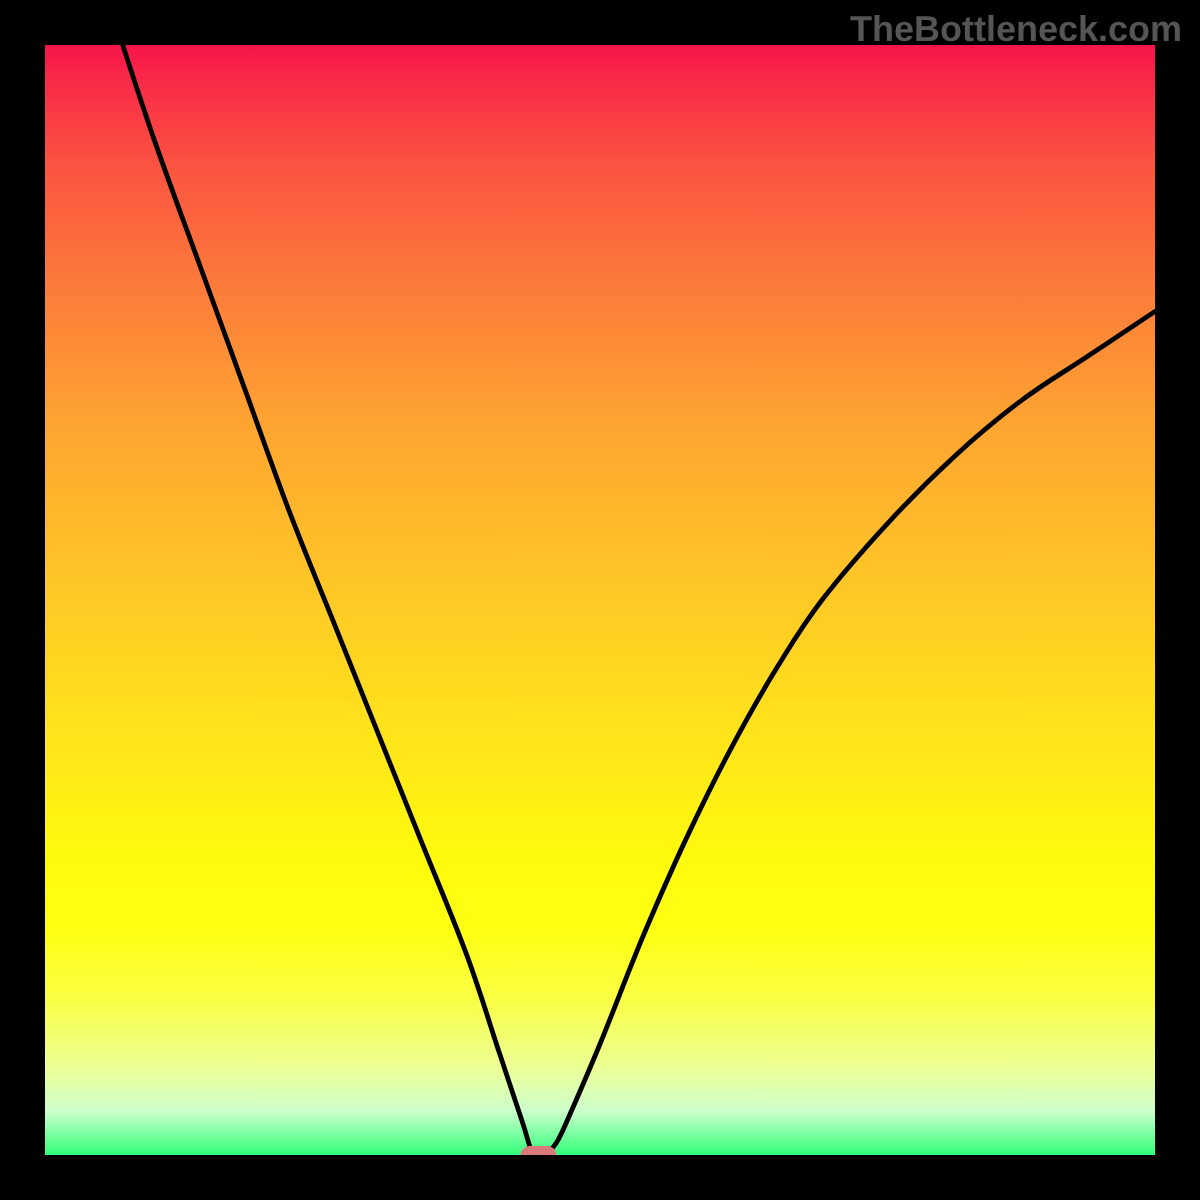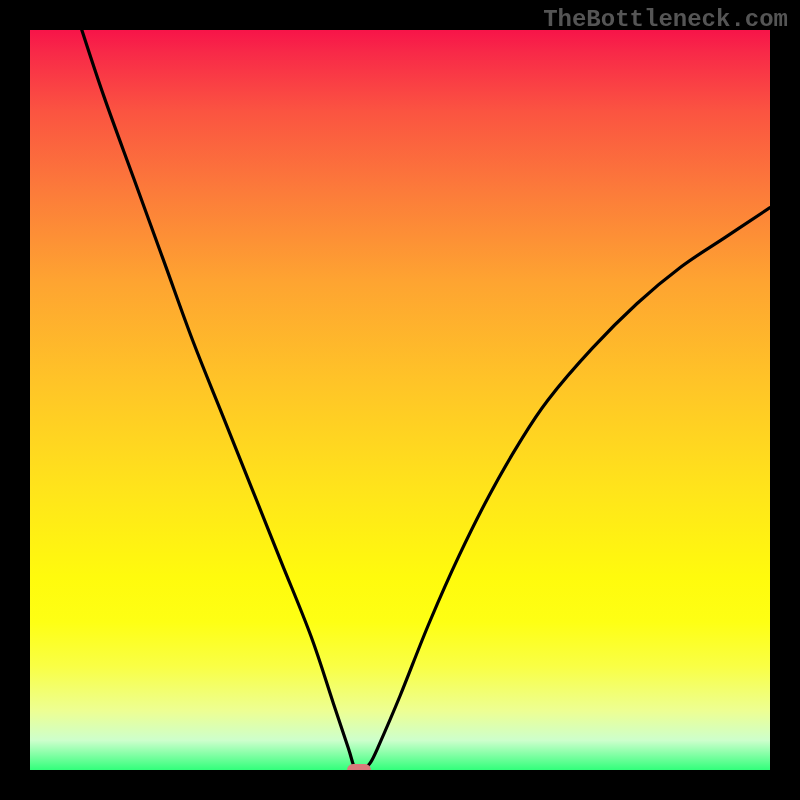--- a/index.html
+++ b/index.html
@@ -71,21 +71,21 @@
     position: absolute;
     z-index: 12;
     border-radius: 8px;
     background: #d97a7b;
   }
 </style>
 </head>
 <body>
 
 <div class="frame">
-  <div class="watermark" style="color: rgb(85, 85, 85); font-family: Liberation Mono, monospace;">TheBottleneck.com</div>
+  <div class="watermark" style="color: rgb(85, 85, 85);">TheBottleneck.com</div>
 
   <div class="plot-area">
     <div class="gradient"></div>
 
     <svg class="curve-svg" viewBox="0 0 740 740" preserveAspectRatio="none">
       <path fill="none" stroke="#000000" stroke-width="3.2" stroke-linecap="round" d="M 51.8 0.0 C 55.8 12.0, 64.7 40.0, 74.0 66.6 C 83.3 93.2, 92.9 118.7, 103.6 148.0 C 114.3 177.3, 122.5 200.1, 133.2 229.4 C 143.9 258.7, 152.1 282.8, 162.8 310.8 C 173.5 338.8, 181.7 358.2, 192.4 384.8 C 203.1 411.4, 211.3 432.2, 222.0 458.8 C 232.7 485.4, 240.9 506.2, 251.6 532.8 C 262.3 559.4, 271.9 581.5, 281.2 606.8 C 290.5 632.1, 296.7 653.4, 303.4 673.4 C 310.1 693.4, 314.2 705.8, 318.2 717.8 C 322.2 729.8, 322.9 736.0, 325.6 740.0 C 328.3 744.0, 330.3 741.3, 333.0 740.0 C 335.7 738.7, 337.7 736.6, 340.4 732.6 C 343.1 728.6, 342.5 729.8, 347.8 717.8 C 353.1 705.8, 360.7 688.6, 370.0 666.0 C 379.3 643.4, 388.9 617.3, 399.6 592.0 C 410.3 566.7, 418.5 548.0, 429.2 525.4 C 439.9 502.8, 448.1 486.2, 458.8 466.2 C 469.5 446.2, 477.7 431.7, 488.4 414.4 C 499.1 397.1, 504.7 387.3, 518.0 370.0 C 531.3 352.7, 546.4 335.5, 562.4 318.2 C 578.4 300.9, 590.8 288.5, 606.8 273.8 C 622.8 259.1, 635.2 248.8, 651.2 236.8 C 667.2 224.8, 679.6 217.9, 695.6 207.2 C 711.6 196.5, 732.0 182.9, 740.0 177.6"></path>
     </svg>
 
     <div class="marker" style="width: 23.68px; height: 11.1px; left: 317.46px; top: 734.45px; background: rgb(217, 122, 123);"></div>
   </div>

